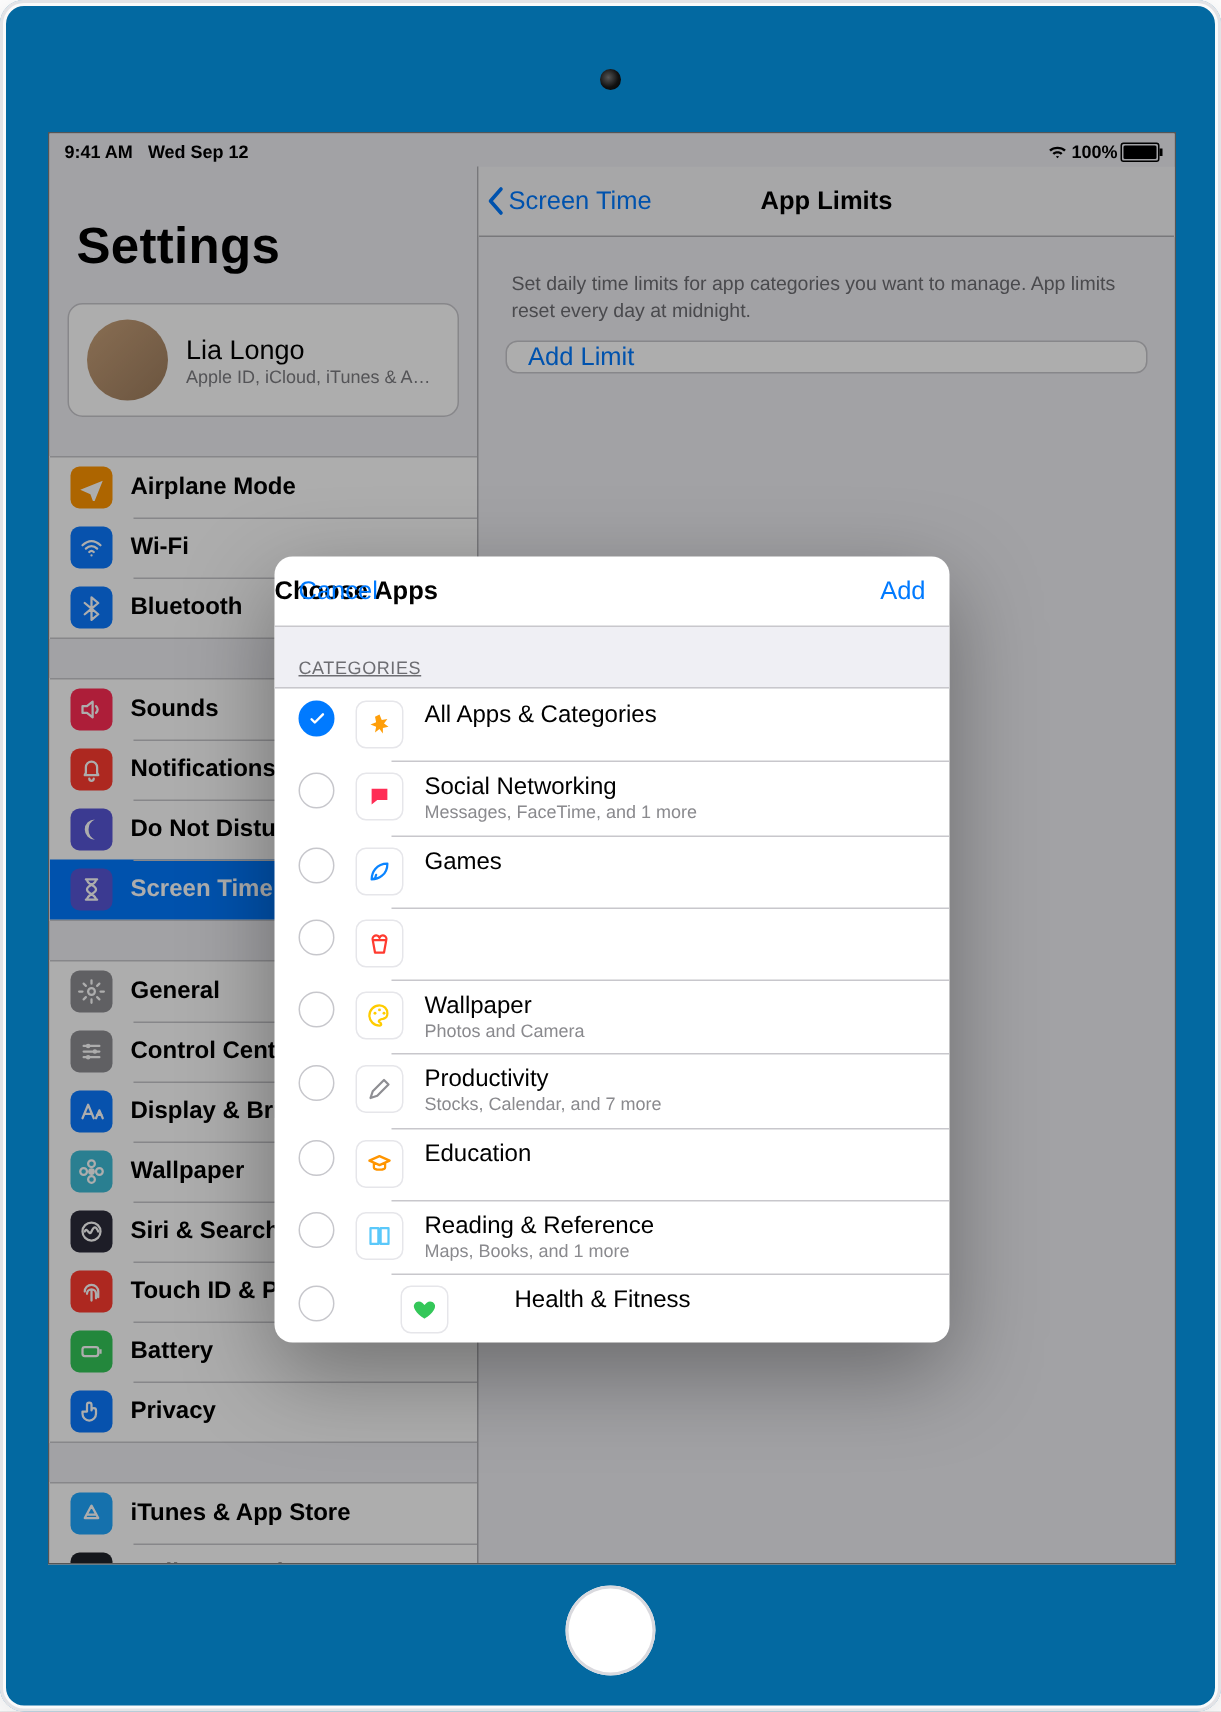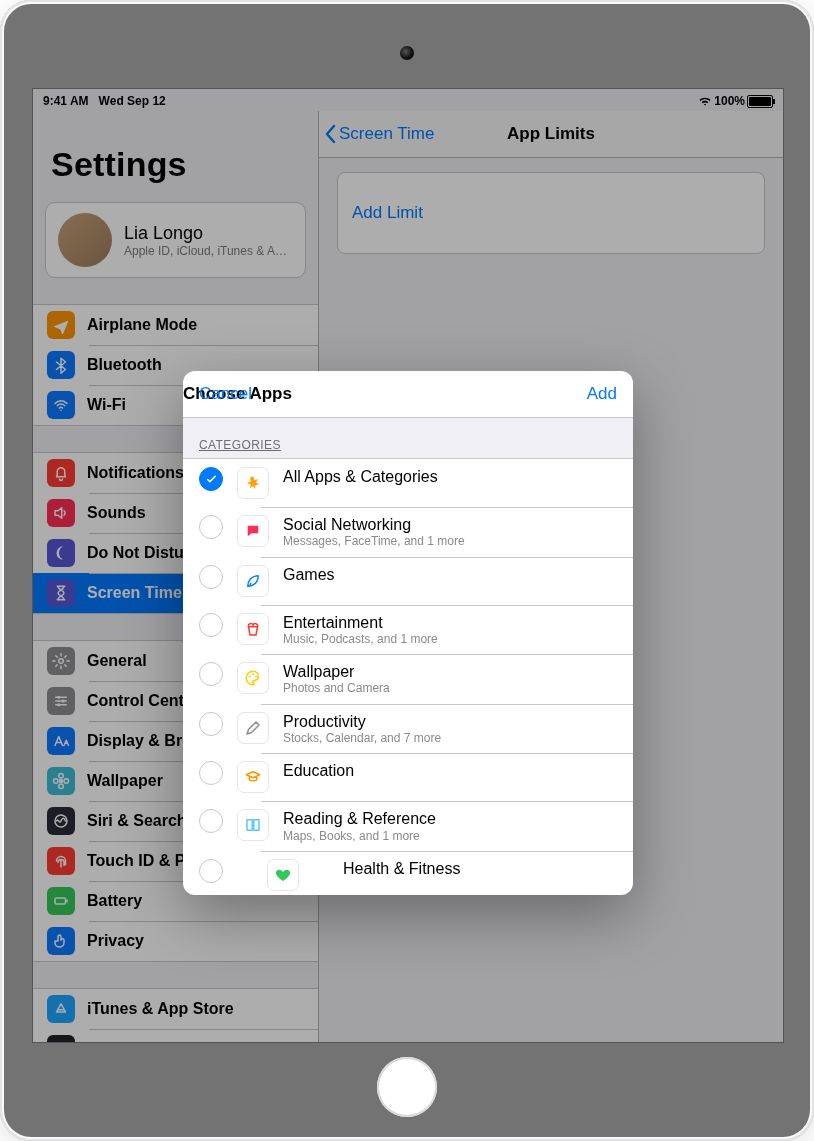--- a/index.html
+++ b/index.html
@@ -9,22 +9,22 @@
     --ios-label:#8a8a8e;
     --ios-header:#6d6d72;
   }
   html,body{margin:0;height:100%;background:#fff;font-family:-apple-system,BlinkMacSystemFont,"Helvetica Neue",Arial,sans-serif;-webkit-font-smoothing:antialiased;}
   body{display:flex;align-items:flex-start;justify-content:center;}
   
   .device{
     width:814px;height:1141px;position:relative;
     box-sizing:border-box;
     padding:88px 32px 100px 32px;
-    border-radius:31px;
-    background:#737373;
+    border-radius:16px;
+    background:#0369a1;
     box-shadow:0 0 0 2px #e3e3e6 inset,0 0 0 4px #fafafa inset,0 6px 30px rgba(0,0,0,0.12);
   }
   .camera{position:absolute;top:46px;left:50%;width:14px;height:14px;margin-left:-7px;border-radius:50%;background:radial-gradient(circle at 40% 40%,#555 0,#111 55%,#000 100%);}
   .home{position:absolute;bottom:24px;left:50%;width:60px;height:60px;margin-left:-30px;border-radius:50%;background:#fff;box-shadow:0 0 0 2px #d9d9de inset;}
   .screen{
     position:relative;width:100%;height:100%;
     background:var(--ios-bg);
     border:1px solid #555;overflow:hidden;
   }
   
@@ -55,21 +55,21 @@
   .row .lbl{font-size:16px;white-space:nowrap;overflow:hidden;text-overflow:ellipsis;font-weight:bold;}
   .row .icon{width:28px;height:28px;border-radius:6px;flex:none;display:flex;align-items:center;justify-content:center;color:#fff;}
   
   .nav{height:46px;display:flex;align-items:center;justify-content:center;position:relative;
     border-bottom:1px solid #b2b2b6;background:#f7f7f8;}
   .nav .back{position:absolute;left:6px;top:0;bottom:0;display:flex;align-items:center;gap:2px;color:var(--ios-blue);font-size:17px;}
   .nav .back .chev{width:12px;height:20px;}
   .nav .title{font-size:17px;font-weight:600;}
   .det-body{padding:14px 18px;}
   .helper{font-size:13px;color:var(--ios-header);line-height:1.35;padding:8px 4px 12px 4px;}
-  .addlimit{background:#fff;border:1px solid var(--ios-sep);border-radius:8px;padding:30px 14px;color:var(--ios-blue);font-size:17px;}
+  .addlimit{background:#fff;border:1px solid var(--ios-sep);border-radius:8px;padding:0 14px;color:var(--ios-blue);font-size:17px;}
   
   .dim{position:absolute;inset:0;background:rgba(0,0,0,0.32);}
   
   .modal{
     position:absolute;left:50%;top:282px;width:450px;margin-left:-225px;
     height:524px;background:#fff;border-radius:12px;overflow:hidden;
     box-shadow:0 20px 60px rgba(0,0,0,0.35);
     display:flex;flex-direction:column;
   }
   .modal .bar{height:46px;flex:none;display:flex;align-items:center;justify-content:flex-start;position:relative;border-bottom:1px solid var(--ios-sep);}
@@ -136,50 +136,50 @@
               <span class="icon" style="background: rgb(255, 149, 0);">
                 <svg viewBox="0 0 24 24" width="18" height="18">
                   <path d="M2 14l20-8-8 20-3-8z" fill="#fff"></path>
                 </svg>
               </span>
               <span class="lbl">Airplane Mode</span>
             </div>
             <div class="row">
               <span class="icon" style="background: rgb(11, 121, 255);">
                 <svg viewBox="0 0 24 24" width="18" height="18">
+                  <path d="M4 10c5-5 11-5 16 0M7 13c3-3 7-3 10 0M10 16c1.3-1.3 2.7-1.3 4 0M12 19h0" stroke="#fff" fill="none" stroke-width="2" stroke-linecap="round" stroke-linejoin="round"></path>
+                </svg>
+              </span>
+              <span class="lbl">Wi-Fi</span>
+            </div>
+            <div class="row">
+              <span class="icon" style="background: rgb(11, 121, 255);">
+                <svg viewBox="0 0 24 24" width="18" height="18">
                   <path d="M12 3l6 5-6 5 6 5-6 5V3zM6 8l6 5M6 18l6-5" stroke="#fff" fill="none" stroke-width="2" stroke-linecap="round" stroke-linejoin="round"></path>
                 </svg>
               </span>
               <span class="lbl">Bluetooth</span>
             </div>
-            <div class="row">
-              <span class="icon" style="background: rgb(11, 121, 255);">
-                <svg viewBox="0 0 24 24" width="18" height="18">
-                  <path d="M4 10c5-5 11-5 16 0M7 13c3-3 7-3 10 0M10 16c1.3-1.3 2.7-1.3 4 0M12 19h0" stroke="#fff" fill="none" stroke-width="2" stroke-linecap="round" stroke-linejoin="round"></path>
-                </svg>
-              </span>
-              <span class="lbl">Wi-Fi</span>
-            </div>
           </div>
         <div class="group" id="g2">
             <div class="row">
+              <span class="icon" style="background: rgb(255, 45, 85);">
+                <svg viewBox="0 0 24 24" width="18" height="18">
+                  <path d="M4 9v6h4l5 4V5L8 9zM16 9c2 2 2 4 0 6" stroke="#fff" fill="none" stroke-width="2" stroke-linecap="round" stroke-linejoin="round"></path>
+                </svg>
+              </span>
+              <span class="lbl">Sounds</span>
+            </div>
+            <div class="row">
               <span class="icon" style="background: rgb(255, 59, 48);">
                 <svg viewBox="0 0 24 24" width="18" height="18">
                   <path d="M6 17h12l-1-2v-5a5 5 0 10-10 0v5zM10 20a2 2 0 004 0" stroke="#fff" fill="none" stroke-width="2" stroke-linecap="round" stroke-linejoin="round"></path>
                 </svg>
               </span>
               <span class="lbl">Notifications</span>
-            </div>
-            <div class="row">
-              <span class="icon" style="background: rgb(255, 45, 85);">
-                <svg viewBox="0 0 24 24" width="18" height="18">
-                  <path d="M4 9v6h4l5 4V5L8 9zM16 9c2 2 2 4 0 6" stroke="#fff" fill="none" stroke-width="2" stroke-linecap="round" stroke-linejoin="round"></path>
-                </svg>
-              </span>
-              <span class="lbl">Sounds</span>
             </div>
             <div class="row">
               <span class="icon" style="background: rgb(88, 86, 214);">
                 <svg viewBox="0 0 24 24" width="18" height="18">
                   <path d="M15 3a8 8 0 100 18 10 10 0 01-0-18z" fill="#fff"></path>
                 </svg>
               </span>
               <span class="lbl">Do Not Disturb</span>
             </div>
             <div class="row sel">
@@ -292,20 +292,21 @@
         <div class="nav">
           <div class="back">
             <svg class="chev" viewBox="0 0 12 20">
                 <path d="M9 2l-7 8 7 8" fill="none" stroke="#007aff" stroke-width="2.4" stroke-linecap="round" stroke-linejoin="round"></path>
               </svg>
             <span>Screen Time</span>
           </div>
           <div class="title">App Limits</div>
         </div>
         <div class="det-body">
+          <div class="helper">Set daily time limits for app categories you want to manage. App limits reset every day at midnight.</div>
           <div class="addlimit">Add Limit</div>
         </div>
       </div>
     </div>
 
     <div class="dim"></div>
 
     <div class="modal">
       <div class="bar">
         <div class="l">Cancel</div>
@@ -352,24 +353,20 @@
               <span class="t">Games</span>
             </span>
           </div>
           <div class="cat">
             <span class="check"></span>
             <span class="appico">
               <svg viewBox="0 0 24 24" width="18" height="18">
                 <path d="M6 9h12l-2 11H8zM6 9a3 3 0 016-2 3 3 0 016 2" stroke="#ff3b30" fill="none" stroke-width="2" stroke-linecap="round" stroke-linejoin="round"></path>
               </svg>
             </span>
-            <span class="txt">
-              <span class="t">Entertainment</span>
-              <span class="s">Music, Podcasts, and 1 more</span>
-            </span>
           </div>
           <div class="cat">
             <span class="check"></span>
             <span class="appico">
               <svg viewBox="0 0 24 24" width="18" height="18">
                 <path d="M12 3a9 9 0 100 18c2 0 2-2 0-3s1-3 3-3a5 5 0 004-5c0-4-3-7-7-7z" stroke="#ffcc00" fill="none" stroke-width="2" stroke-linecap="round" stroke-linejoin="round"></path>
                 <circle cx="8" cy="10" r="1.3" fill="#ffcc00"></circle>
                 <circle cx="12" cy="7" r="1.3" fill="#ffcc00"></circle>
                 <circle cx="16" cy="10" r="1.3" fill="#ffcc00"></circle>
               </svg>

